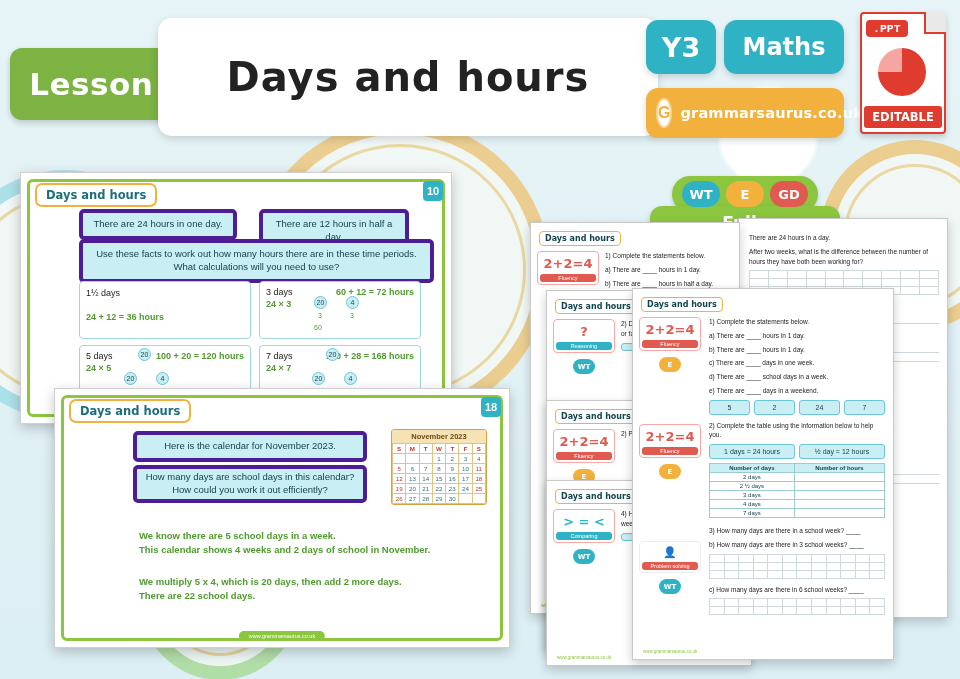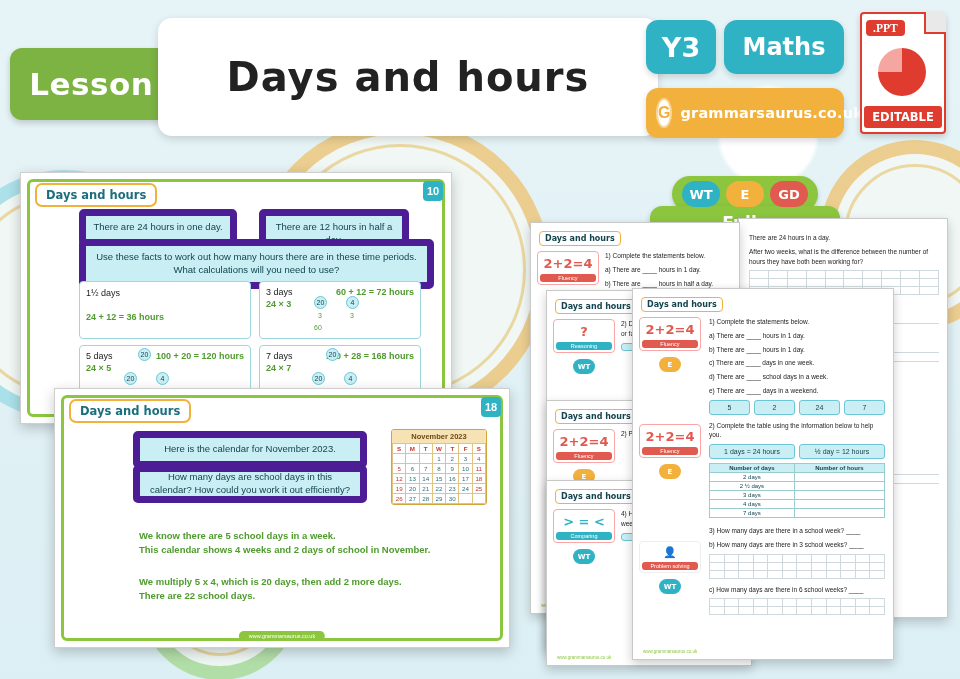--- a/index.html
+++ b/index.html
@@ -89,21 +89,21 @@
     position:absolute; inset:0; background:#fff; border:2px solid #e03b2f; border-radius:4px;
     box-shadow:0 3px 6px rgba(0,0,0,.18);
   }
   .ppt .fold{
     position:absolute; right:0; top:0; width:22px; height:22px;
     background:#e9e9e9; border-left:2px solid #e03b2f; border-bottom:2px solid #e03b2f;
   }
   .ppt .tag{
     position:absolute; left:6px; top:8px; background:#e03b2f; color:#fff;
     font-size:11.5px; font-weight:bold; padding:2px 7px; border-radius:4px;
-    font-family:Liberation Serif, serif;
+    font-family:Liberation Mono, monospace;
   }
   .ppt .pie{
     position:absolute; left:18px; top:36px; width:48px; height:48px; border-radius:50%;
     background:conic-gradient(#e03b2f 0 75%, #f5a6a0 75% 100%);
   }
   .ppt .editable{
     position:absolute; left:4px; bottom:6px; right:4px; height:22px;
     background:#e03b2f; color:#fff; border-radius:3px;
     font-size:11.5px; font-weight:bold; display:flex; align-items:center; justify-content:center;
     font-family:"DejaVu Sans", sans-serif;
@@ -145,21 +145,21 @@
   .slide-num{
     position:absolute; right:8px; top:8px; width:20px; height:20px;
     background:#2fb3c4; color:#fff; border-radius:4px; font-size:11px;
     display:flex; align-items:center; justify-content:center; font-weight:bold;
   }
   .slide-frame{
     position:absolute; inset:6px; border:3px solid #8cc63f; border-radius:6px;
     pointer-events:none;
   }
   .tbox{
-    background:#c9eef3; border:7px solid #4c1d95; border-radius:5px;
+    background:#c9eef3; border:4px solid #4c1d95; border-radius:5px;
     color:#14444f; text-align:center; padding:5px 6px;
     font-size:9.5px; line-height:1.35;
   }
 
   
   #slide10{ left:20px; top:172px; width:432px; height:252px; }
   #slide10 .tbox{ position:absolute; }
   .s10-f1{ left:58px; top:36px; width:158px; }
   .s10-f2{ left:238px; top:36px; width:150px; }
   .s10-f3{ left:58px; top:66px; width:355px; }

